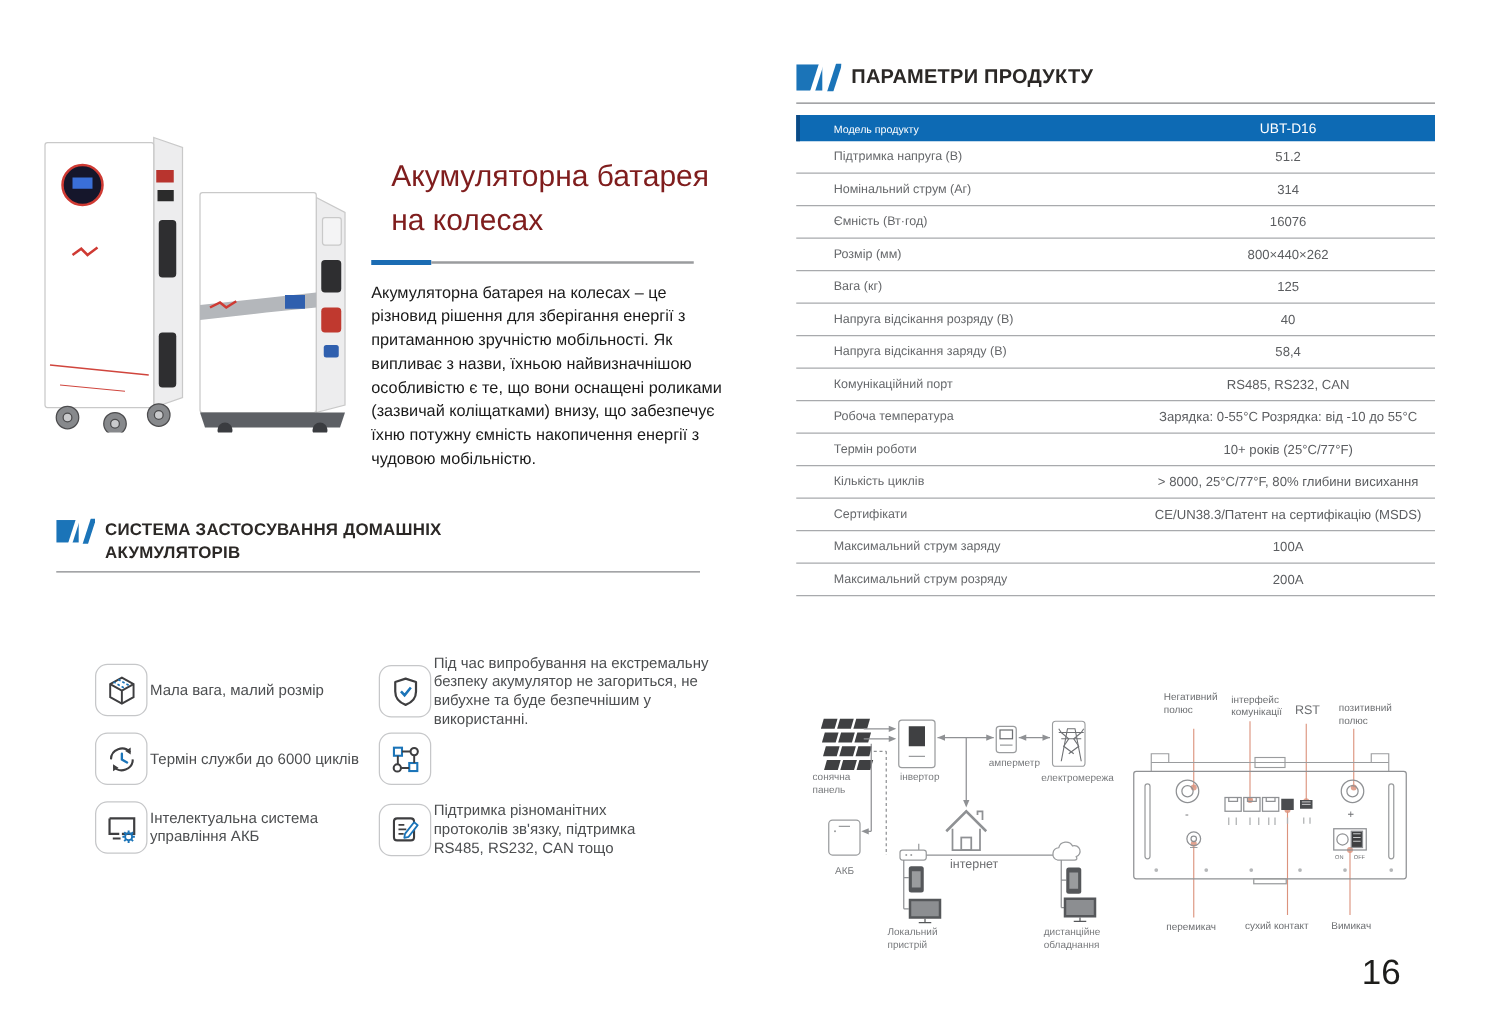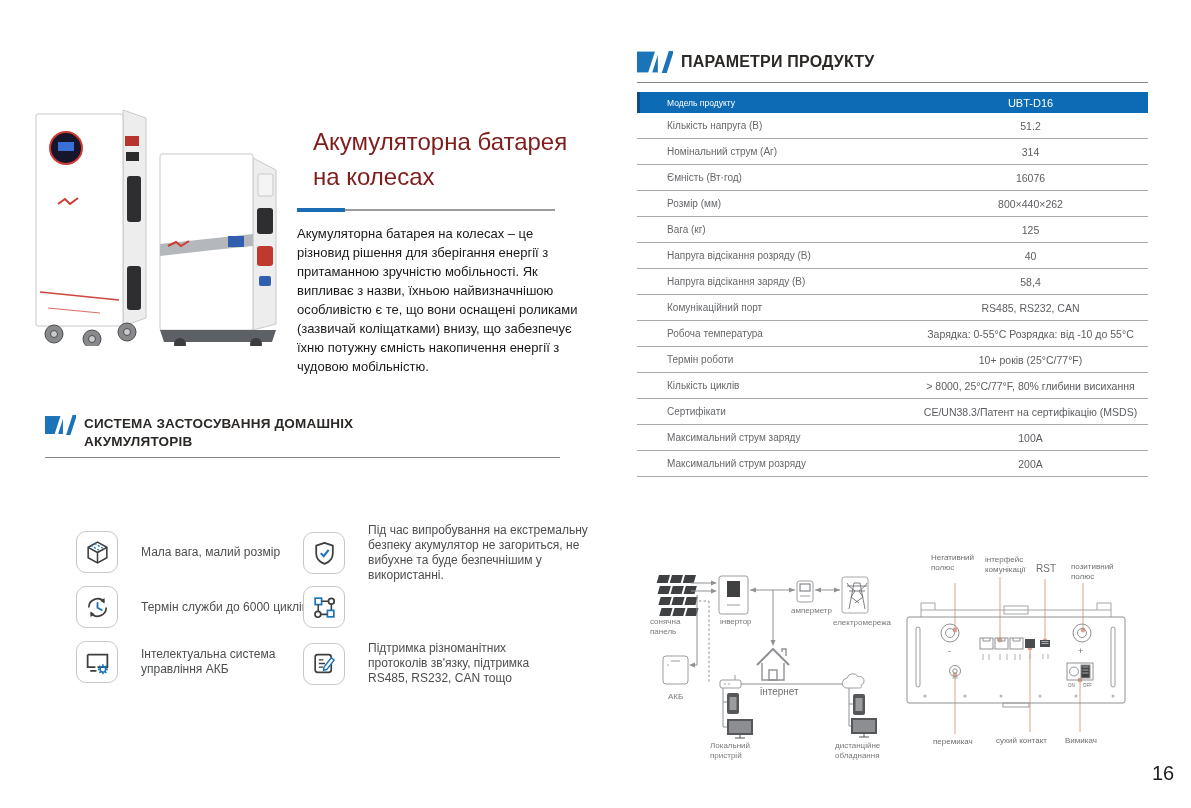--- a/index.html
+++ b/index.html
@@ -21,21 +21,21 @@
   .section-head { position:absolute; display:flex; gap:8px; align-items:flex-start; }
   .section-head .txt { font-weight:bold; color:#2b2826; }
   .app-head { left:45px; top:415px; width:520px; }
   .app-head .txt { font-size:13.5px; line-height:18px; width:330px; letter-spacing:.2px; }
   .app-underline { position:absolute; left:45px; top:457px; width:515px; height:1px; background:#85878a; }
   .params-head { left:637px; top:51px; }
   .params-head .txt { font-size:16px; line-height:22px; letter-spacing:.2px; }
   .params-underline { position:absolute; left:637px; top:82px; width:511px; height:1px; background:#85878a; }
 
   
-  .feature { position:absolute; display:flex; gap:23px; align-items:center; }
+  .feature { position:absolute; display:flex; gap:2px; align-items:center; }
   .feature .icon-box { flex:0 0 42px; width:42px; height:42px; border:1px solid #c6c7c9;
     border-radius:10px; display:flex; align-items:center; justify-content:center; background:#fff; }
   .feature .feat-text { font-size:12px; line-height:15px; color:#4c4e50; }
   .f0 { left:76px; top:531px; } .f0 .feat-text { width:175px; }
   .f1 { left:76px; top:586px; } .f1 .feat-text { width:205px; }
   .f2 { left:76px; top:641px; } .f2 .feat-text { width:170px; }
   .f3 { left:303px; top:523px; } .f3 .feat-text { width:252px; }
   .f4 { left:303px; top:586px; } .f4 .feat-text { width:160px; }
   .f5 { left:303px; top:641px; } .f5 .feat-text { width:200px; }
 
@@ -49,22 +49,22 @@
   .spec-label { flex:1; padding-left:30px; font-size:10px; color:#66686b; }
   .spec-value { flex:0 0 235px; text-align:center; font-size:10.5px; color:#5b5d60; white-space:nowrap; }
 
   
   .system-diagram { position:absolute; left:643px; top:553px; width:270px; height:230px; }
   .panel-diagram  { position:absolute; left:903px; top:553px; width:245px; height:230px; }
   .diagram-label { position:absolute; font-size:8px; line-height:10px; color:#77797c; white-space:pre-line; }
   .diagram-label.big { font-size:10px; color:#6d6f72; }
   .panel-diagram .diagram-label { color:#6d6f72; }
 
-  .page-number { position:absolute; left:1152px; top:762px; width:40px; text-align:left;
-    font-size:20px; color:#1d1d1b; }
+  .page-number { position:absolute; left:1085px; top:762px; width:40px; text-align:center;
+    font-size:28px; color:#1d1d1b; }
 
   svg { display:block; }
 </style>
 </head>
 <body>
 
 <div id="canvas">
 
   <div class="product-visual">
     <svg width="258" height="250" viewBox="0 0 258 250">
@@ -206,21 +206,21 @@
     <div class="txt">ПАРАМЕТРИ ПРОДУКТУ</div>
   </div>
   <div class="params-underline"></div>
 
   <div class="spec-table">
     <div class="spec-header">
       <div class="spec-header-label">Модель продукту</div>
       <div class="spec-header-value">UBT-D16</div>
     </div>
     <div class="spec-row">
-        <div class="spec-label">Кількість напруга (В)</div>
+        <div class="spec-label">Підтримка напруга (В)</div>
         <div class="spec-value">51.2</div>
       </div>
     <div class="spec-row">
         <div class="spec-label">Номінальний струм (Аг)</div>
         <div class="spec-value">314</div>
       </div>
     <div class="spec-row">
         <div class="spec-label">Ємність (Вт·год)</div>
         <div class="spec-value">16076</div>
       </div>

